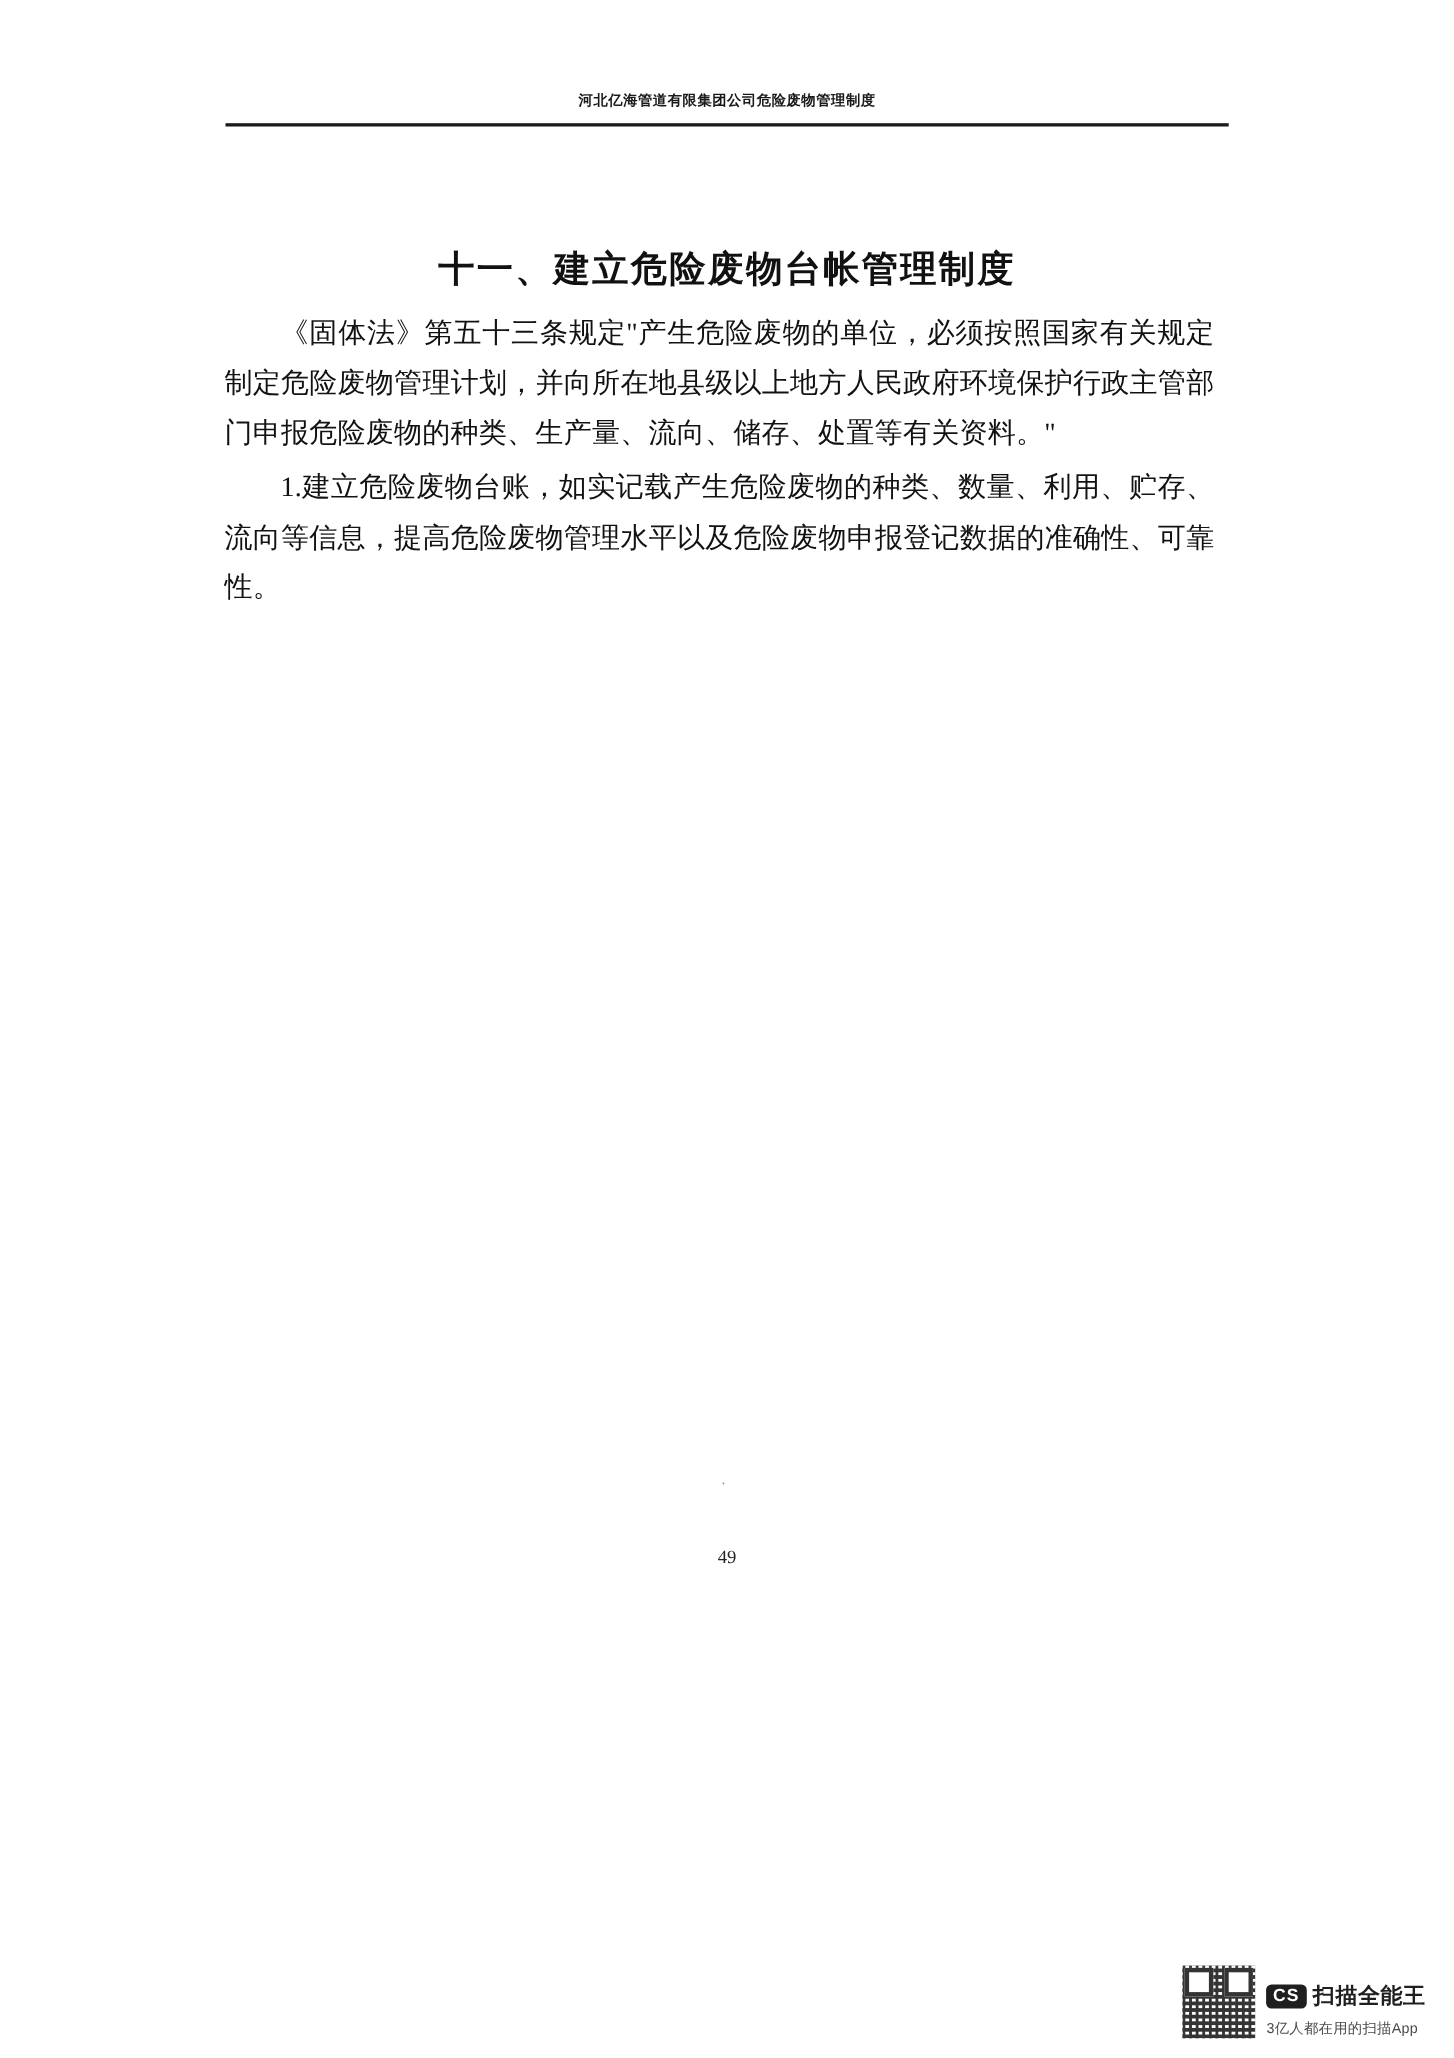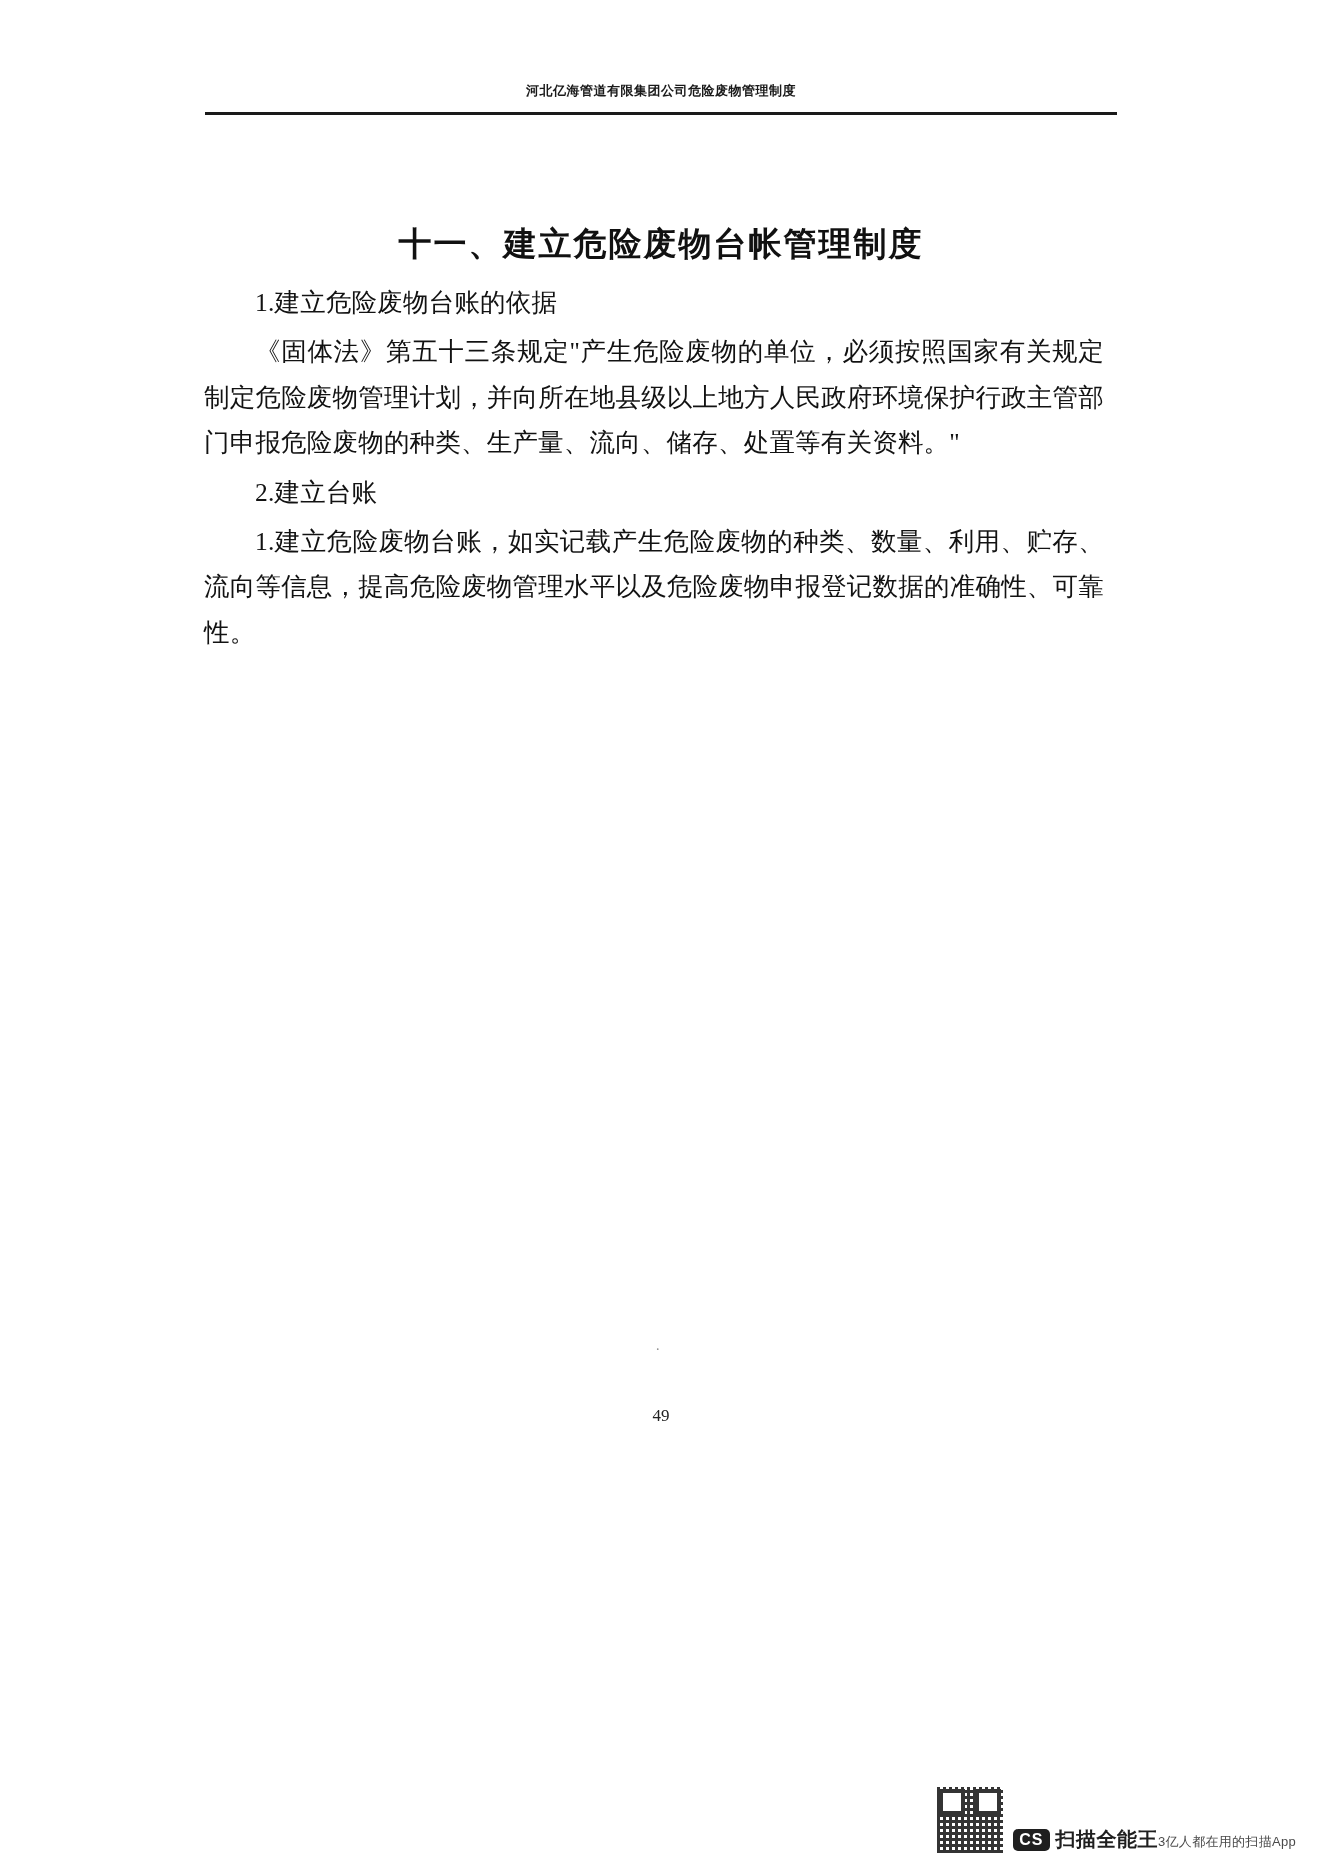--- a/index.html
+++ b/index.html
@@ -105,21 +105,21 @@
   }
   .qr::before, .qr::after {
     content: "";
     position: absolute;
     width: 18px; height: 18px;
     border: 4px solid #111;
     background: #fff;
   }
   .qr::before { top: 2px; left: 2px; }
   .qr::after { top: 2px; right: 2px; }
-  .scan-text { display: flex; flex-direction: row; }
+  .scan-text { display: flex; flex-direction: column; }
   .scan-main {
     display: flex;
     align-items: center;
     gap: 6px;
   }
   .cs-logo {
     background: #1f1f1f;
     color: #fff;
     font-family: "Liberation Sans", sans-serif;
     font-weight: bold;
@@ -147,23 +147,21 @@
 <body>
 
 <div class="page">
 
   <div class="header">河北亿海管道有限集团公司危险废物管理制度</div>
   <div class="header-rule"></div>
 
   <h1 class="doc-title">十一、建立危险废物台帐管理制度</h1>
 
   <div class="body-block">
-    <p class="para indent">1.建立危险废物台账的依据</p>
     <p class="para indent">《固体法》第五十三条规定"产生危险废物的单位，必须按照国家有关规定制定危险废物管理计划，并向所在地县级以上地方人民政府环境保护行政主管部门申报危险废物的种类、生产量、流向、储存、处置等有关资料。"</p>
-    <p class="para indent">2.建立台账</p>
     <p class="para indent">1.建立危险废物台账，如实记载产生危险废物的种类、数量、利用、贮存、流向等信息，提高危险废物管理水平以及危险废物申报登记数据的准确性、可靠性。</p>
   </div>
 
   <div class="dot-mark">.</div>
   <div class="page-number">49</div>
 
   <div class="scan-badge">
     <div class="qr"></div>
     <div class="scan-text">
       <div class="scan-main">

